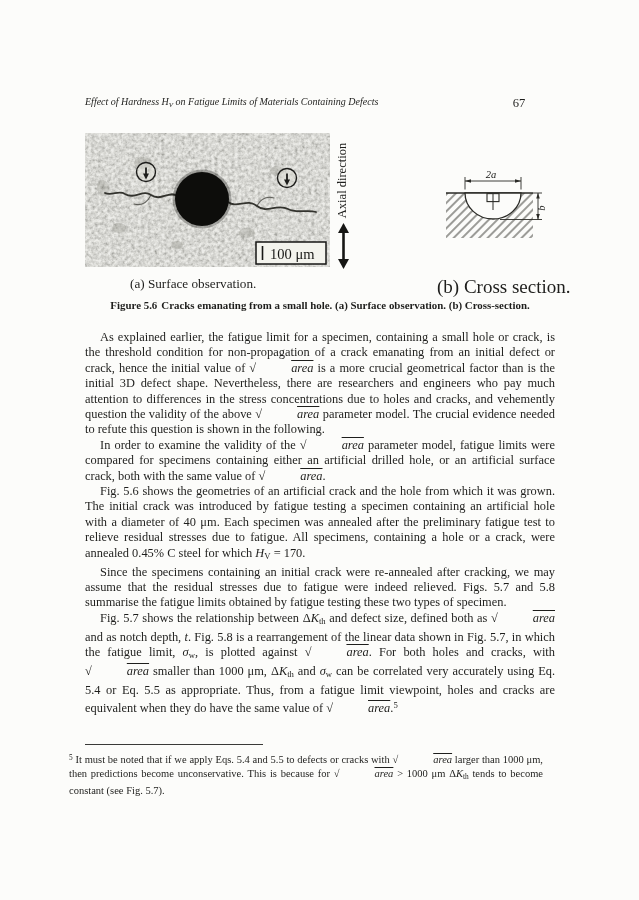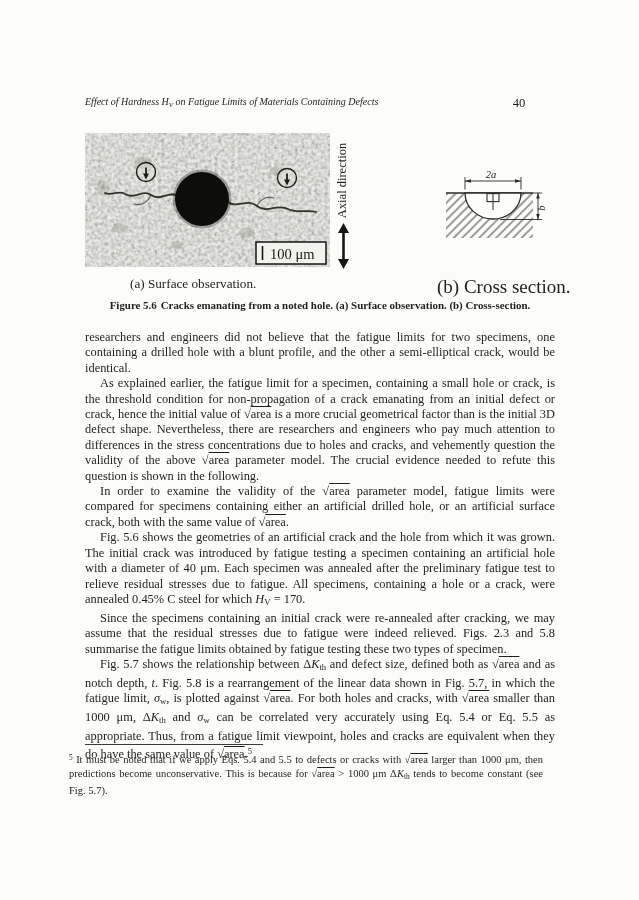--- a/index.html
+++ b/index.html
@@ -34,30 +34,30 @@
   .fnrule{position:absolute;left:85px;top:744px;width:178px;height:0;
     border-top:1.2px solid #3a3a38;}
   .footnote{position:absolute;left:69px;top:751px;width:474px;
     font-size:10.5px;line-height:13.6px;text-align:justify;}
   
   .it{font-style:italic;}
   .sb{font-size:0.7em;vertical-align:-0.28em;}
   .sp{font-size:0.7em;vertical-align:0.45em;}
   .sqrt{white-space:nowrap;}
   .sqrt .rad{font-style:normal;}
-  .sqrt .ovl{text-decoration:overline;}
+  .sqrt .ovl{font-style:italic;text-decoration:overline;margin-left:35px;}
   svg text{font-family:"Liberation Serif", serif;fill:#161614;}
 </style>
 </head>
 <body>
 
 <div class="page">
 
   <div class="running-head"><span>Effect of Hardness H</span><span class="sb">V</span><span> on Fatigue Limits of Materials Containing Defects</span></div>
-  <div class="page-num">40</div>
+  <div class="page-num">67</div>
 
   <svg class="micrograph" viewBox="0 0 245 134">
     <defs>
       <filter id="grain" x="0" y="0" width="100%" height="100%">
         <feTurbulence type="fractalNoise" baseFrequency="0.30" numOctaves="3" seed="11" result="n"></feTurbulence>
         <feColorMatrix in="n" type="saturate" values="0"></feColorMatrix>
         <feComponentTransfer>
           <feFuncR type="linear" slope="1.7" intercept="-0.15"></feFuncR>
           <feFuncG type="linear" slope="1.7" intercept="-0.15"></feFuncG>
           <feFuncB type="linear" slope="1.7" intercept="-0.17"></feFuncB>
@@ -151,28 +151,27 @@
       </g>
     </g>
     <text x="48" y="9.5" text-anchor="middle" font-size="10.5" font-style="italic">2a</text>
     <text x="101.5" y="40" text-anchor="middle" font-size="10.5" font-style="italic" transform="rotate(-90 101.5 40)">b</text>
   </svg>
 
   <div class="cap-a">(a) Surface observation.</div>
   <div class="cap-b">(b) Cross section.</div>
 
   <div class="figcaption">
-    <span class="flabel">Figure 5.6</span><span>Cracks emanating from a noted hole. (a) Surface observation. (b) Cross-section.</span>
+    <span class="flabel">Figure 5.6</span><span>Cracks emanating from a small hole. (a) Surface observation. (b) Cross-section.</span>
   </div>
 
   <div class="bodytext">
-      <p><span>researchers and engineers did not believe that the fatigue limits for two specimens, one containing a drilled hole with a blunt profile, and the other a semi-elliptical crack, would be identical.</span></p>
       <p class="indent"><span>As explained earlier, the fatigue limit for a specimen, containing a small hole or crack, is the threshold condition for non-propagation of a crack emanating from an initial defect or crack, hence the initial value of </span><span class="sqrt"><span class="rad">√</span><span class="ovl">area</span></span><span> is a more crucial geometrical factor than is the initial 3D defect shape. Nevertheless, there are researchers and engineers who pay much attention to differences in the stress concentrations due to holes and cracks, and vehemently question the validity of the above </span><span class="sqrt"><span class="rad">√</span><span class="ovl">area</span></span><span> parameter model. The crucial evidence needed to refute this question is shown in the following.</span></p>
       <p class="indent"><span>In order to examine the validity of the </span><span class="sqrt"><span class="rad">√</span><span class="ovl">area</span></span><span> parameter model, fatigue limits were compared for specimens containing either an artificial drilled hole, or an artificial surface crack, both with the same value of </span><span class="sqrt"><span class="rad">√</span><span class="ovl">area</span></span><span>.</span></p>
       <p class="indent"><span>Fig. 5.6 shows the geometries of an artificial crack and the hole from which it was grown. The initial crack was introduced by fatigue testing a specimen containing an artificial hole with a diameter of 40 μm. Each specimen was annealed after the preliminary fatigue test to relieve residual stresses due to fatigue. All specimens, containing a hole or a crack, were annealed 0.45% C steel for which </span><span class="it">H</span><span class="sb">V</span><span> = 170.</span></p>
-      <p class="indent"><span>Since the specimens containing an initial crack were re-annealed after cracking, we may assume that the residual stresses due to fatigue were indeed relieved. Figs. 2.3 and 5.8 summarise the fatigue limits obtained by fatigue testing these two types of specimen.</span></p>
+      <p class="indent"><span>Since the specimens containing an initial crack were re-annealed after cracking, we may assume that the residual stresses due to fatigue were indeed relieved. Figs. 5.7 and 5.8 summarise the fatigue limits obtained by fatigue testing these two types of specimen.</span></p>
       <p class="indent"><span>Fig. 5.7 shows the relationship between Δ</span><span class="it">K</span><span class="sb">th</span><span> and defect size, defined both as </span><span class="sqrt"><span class="rad">√</span><span class="ovl">area</span></span><span> and as notch depth, </span><span class="it">t</span><span>. Fig. 5.8 is a rearrangement of the linear data shown in Fig. 5.7, in which the fatigue limit, </span><span class="it">σ</span><span class="sb">w</span><span>, is plotted against </span><span class="sqrt"><span class="rad">√</span><span class="ovl">area</span></span><span>. For both holes and cracks, with </span><span class="sqrt"><span class="rad">√</span><span class="ovl">area</span></span><span> smaller than 1000 μm, Δ</span><span class="it">K</span><span class="sb">th</span><span> and </span><span class="it">σ</span><span class="sb">w</span><span> can be correlated very accurately using Eq. 5.4 or Eq. 5.5 as appropriate. Thus, from a fatigue limit viewpoint, holes and cracks are equivalent when they do have the same value of </span><span class="sqrt"><span class="rad">√</span><span class="ovl">area</span></span><span>.</span><span class="sp">5</span></p>
     </div>
 
   <div class="fnrule"></div>
   <div class="footnote"><span class="sp">5</span><span> It must be noted that if we apply Eqs. 5.4 and 5.5 to defects or cracks with </span><span class="sqrt"><span class="rad">√</span><span class="ovl">area</span></span><span> larger than 1000 μm, then predictions become unconservative. This is because for </span><span class="sqrt"><span class="rad">√</span><span class="ovl">area</span></span><span> &gt; 1000 μm Δ</span><span class="it">K</span><span class="sb">th</span><span> tends to become constant (see Fig. 5.7).</span></div>
 
 </div>
 
 </body></html>

